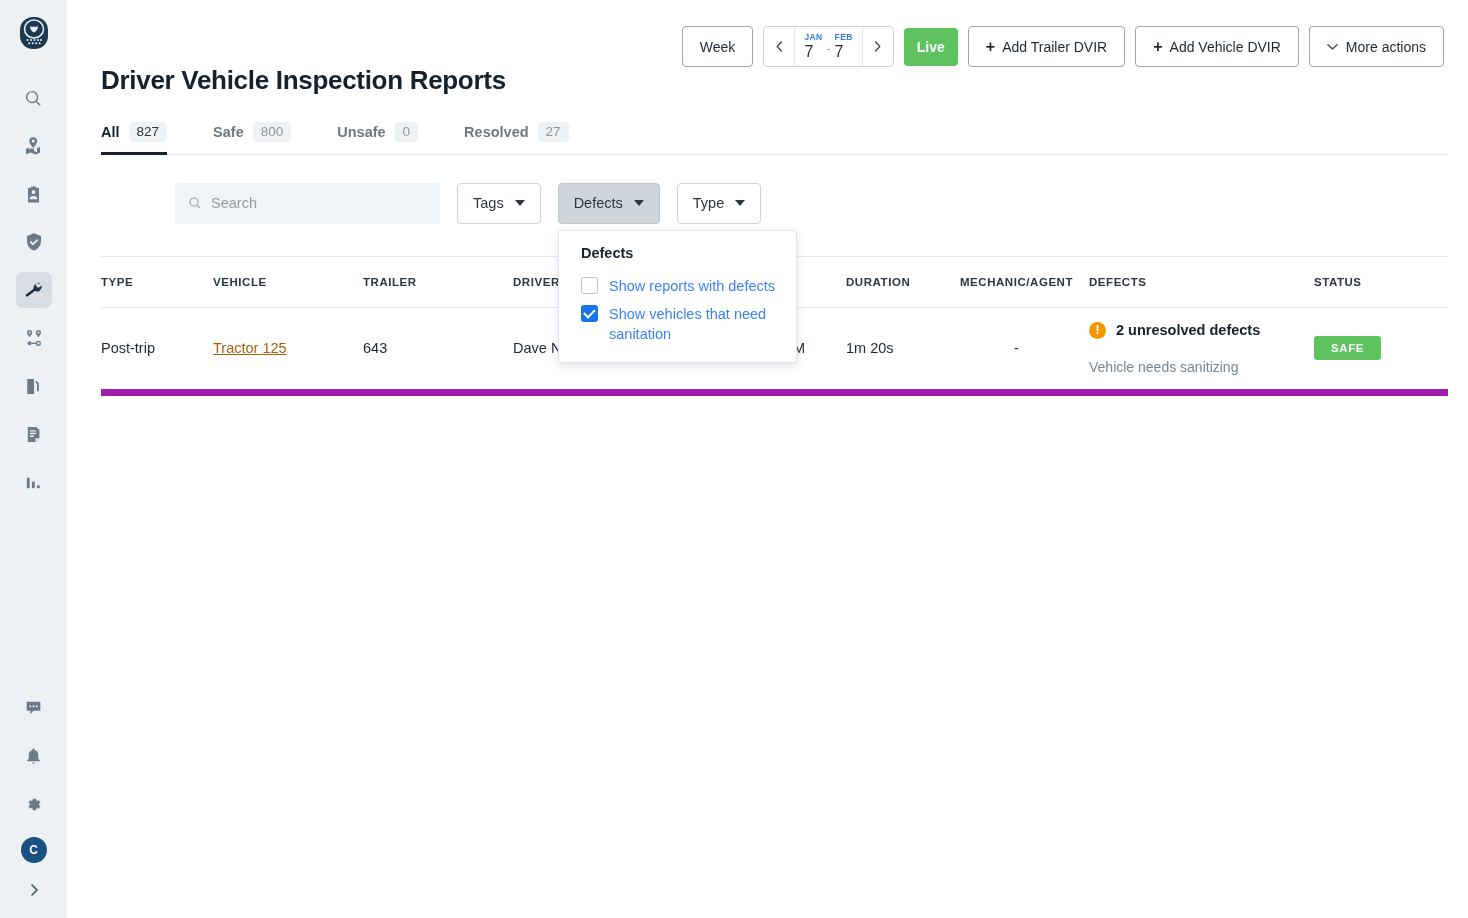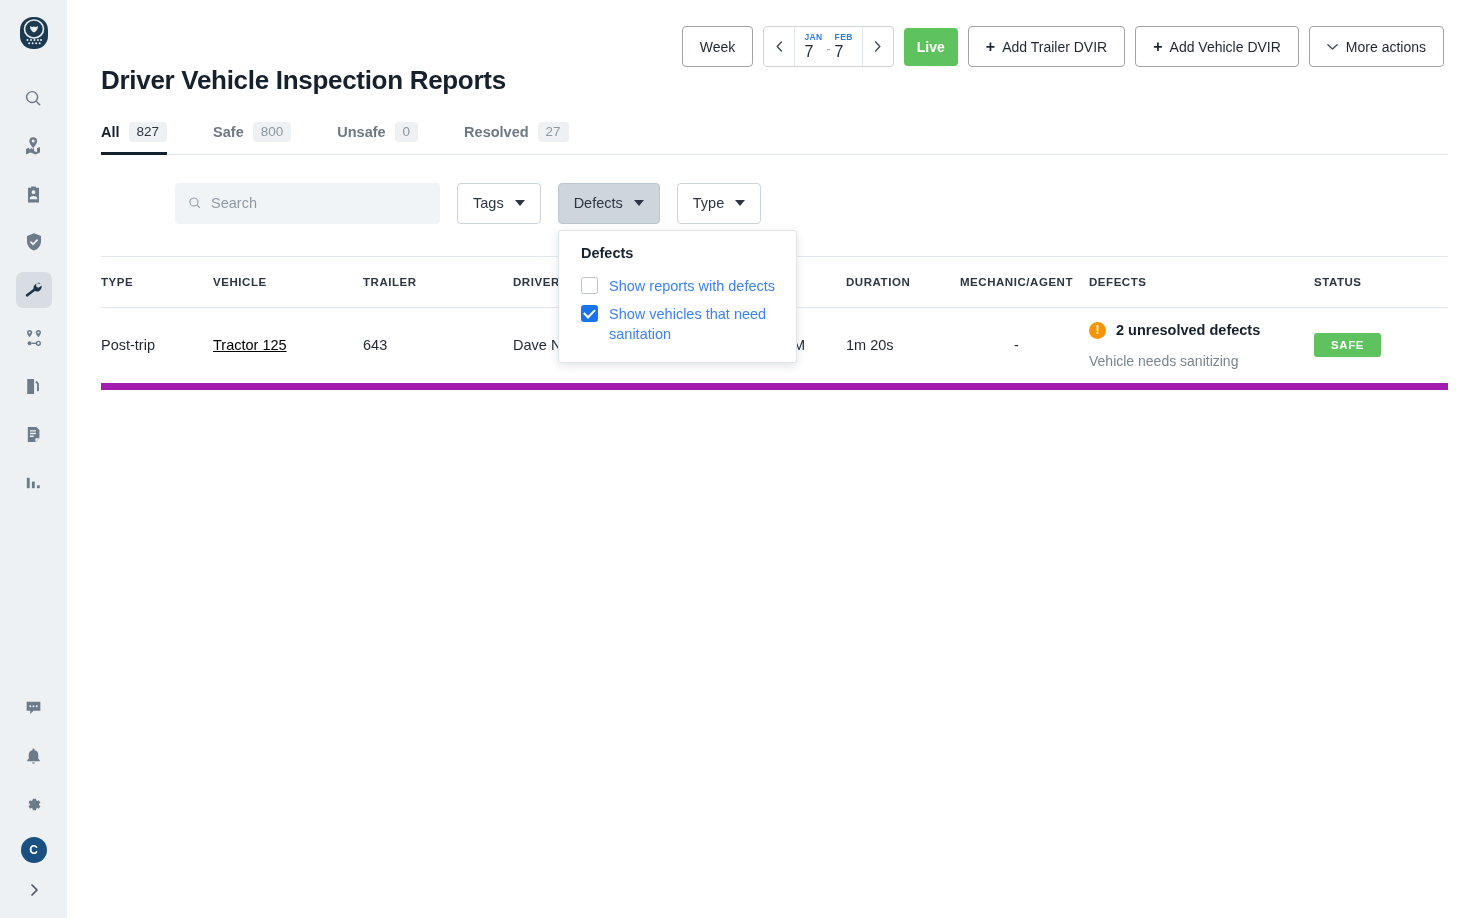--- a/index.html
+++ b/index.html
@@ -178,30 +178,30 @@
   .td { font-size: 14.5px; color: #1f2733; }
   .c-type    { width: 112px; flex: 0 0 112px; }
   .c-vehicle { width: 150px; flex: 0 0 150px; }
   .c-trailer { width: 150px; flex: 0 0 150px; }
   .c-driver  { width: 185px; flex: 0 0 185px; }
   .c-time    { width: 148px; flex: 0 0 148px; }
   .c-dur     { width: 98px;  flex: 0 0 98px; }
   .c-mech    { width: 145px; flex: 0 0 145px; text-align: center; }
   .c-def     { width: 225px; flex: 0 0 225px; }
   .c-status  { width: 120px; flex: 0 0 120px; }
-  .vehicle-link { text-decoration: underline; color: #000000; cursor: pointer; }
+  .vehicle-link { text-decoration: underline; color: #a16207; cursor: pointer; }
   .def-main { display: flex; align-items: center; gap: 10px; }
   .warn {
     width: 17px; height: 17px; border-radius: 50%; background: #f79400;
     color: #fff; font-size: 12px; font-weight: bold;
     display: flex; align-items: center; justify-content: center;
     flex: 0 0 17px; line-height: 1;
   }
   .def-title { font-size: 14.5px; font-weight: bold; color: #16212e; }
-  .def-sub { font-size: 14px; color: #79858f; margin-top: 14px; }
+  .def-sub { font-size: 14px; color: #79858f; margin-top: 20px; }
   .badge {
     display: inline-flex; align-items: center; justify-content: center;
     background: #5ec35e; color: #fff; border-radius: 3px;
     font-size: 11.5px; font-weight: bold; letter-spacing: .6px;
     padding: 6px 17px;
   }
 </style>
 </head>
 <body>
 

